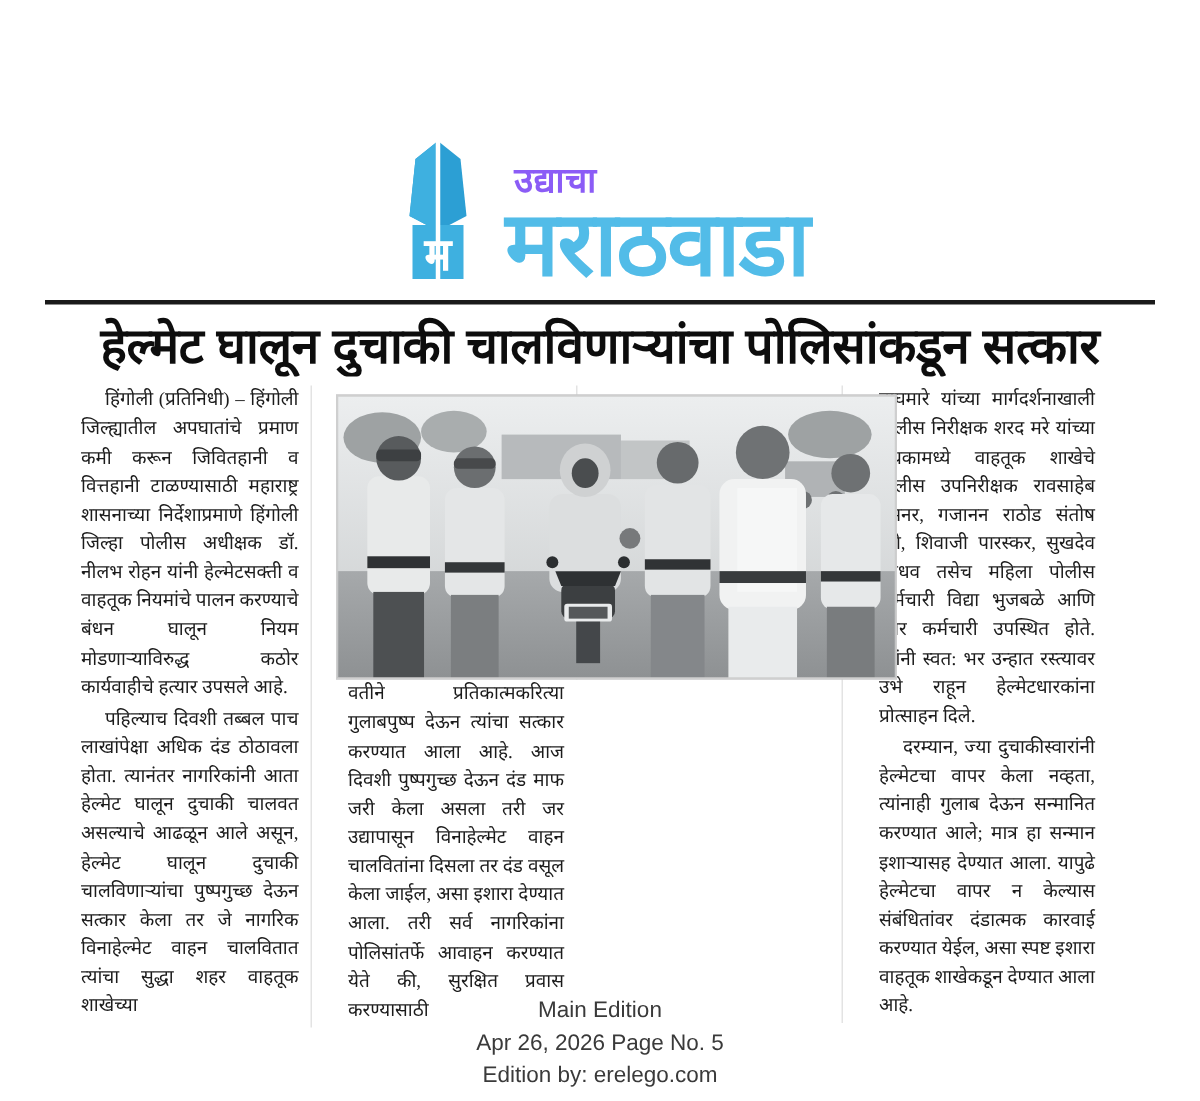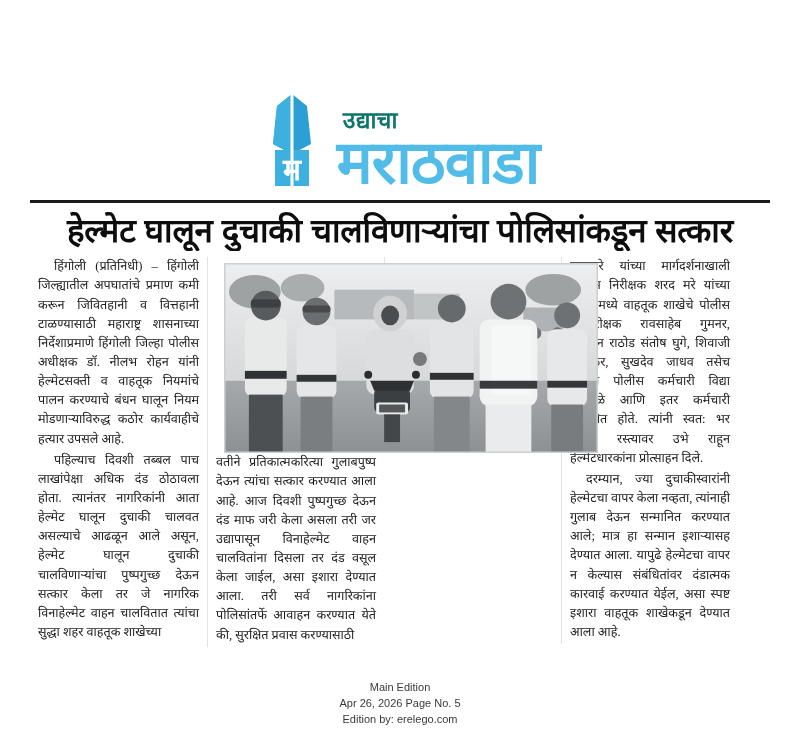--- a/index.html
+++ b/index.html
@@ -42,21 +42,21 @@
   .wordmark-block {
     display: flex;
     flex-direction: column;
     align-items: flex-start;
   }
   .kicker {
     font-family: "Liberation Sans", "DejaVu Sans", sans-serif;
     font-size: 23px;
     font-weight: 700;
     line-height: 1;
-    color: #0f766e;
+    color: #8b5cf6;
     margin: 0 0 2px 6px;
     letter-spacing: 0.5px;
   }
   .wordmark {
     font-family: Liberation Sans, sans-serif;
     font-size: 60px;
     font-weight: 700;
     line-height: 0.96;
     color: #52bce8;
     letter-spacing: -1px;
@@ -95,21 +95,21 @@
     gap: 0;
   }
   .col {
     width: 177px;
     flex: none;
     padding: 0 8px;
     box-sizing: border-box;
   }
   .col + .col { border-left: 1px solid #e3e3e3; }
   .col p {
-    margin: 0 0 2px 0;
+    margin: 0 0 2px 16px;
     font-family: "Liberation Serif", "DejaVu Serif", serif;
     font-size: 12.6px;
     line-height: 1.52;
     text-align: justify;
     text-indent: 16px;
     color: #1b1b1b;
     hyphens: none;
   }
   .col p.cont { text-indent: 0; }
 
@@ -134,21 +134,21 @@
   }
 
   
   .footer {
     position: absolute;
     left: 0;
     right: 0;
     bottom: 6px;
     text-align: center;
     font-family: "Liberation Sans", "DejaVu Sans", sans-serif;
-    font-size: 11px;
+    font-size: 15px;
     line-height: 1.45;
     color: #3a3a3a;
   }
   .footer div { margin: 0; }
 </style>
 </head>
 <body>
 
 <div class="masthead">
   <div class="masthead-inner">

